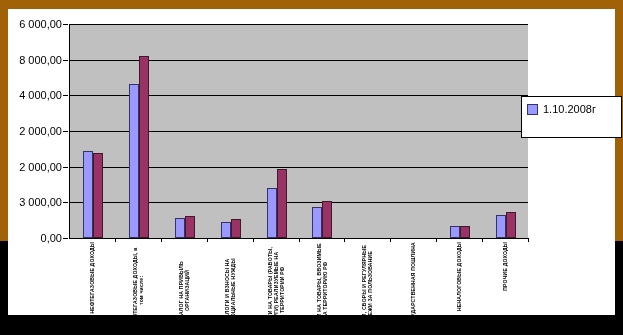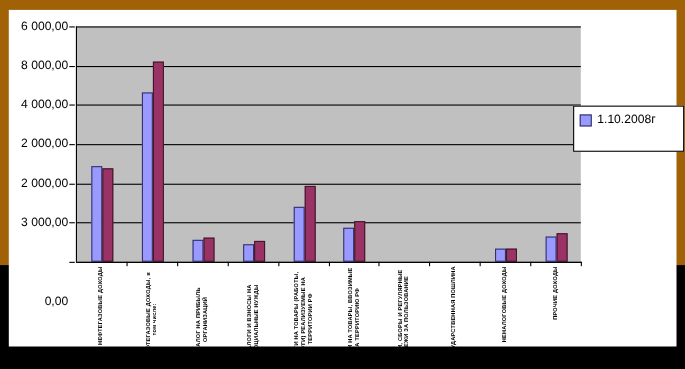--- a/index.html
+++ b/index.html
@@ -87,21 +87,21 @@
         <div class="ytickwrap" style="top: 36px;">8 000,00</div>
         <div class="ymark" style="top: 36px;"></div>
         <div class="ytickwrap" style="top: 71px;">4 000,00</div>
         <div class="ymark" style="top: 71px;"></div>
         <div class="ytickwrap" style="top: 107px;">2 000,00</div>
         <div class="ymark" style="top: 107px;"></div>
         <div class="ytickwrap" style="top: 143px;">2 000,00</div>
         <div class="ymark" style="top: 143px;"></div>
         <div class="ytickwrap" style="top: 178px;">3 000,00</div>
         <div class="ymark" style="top: 178px;"></div>
-        <div class="ytickwrap" style="top: 214px; margin-top: 36px;">0,00</div>
+        <div class="ytickwrap" style="top: 214px;">0,00</div>
         <div class="ymark" style="top: 214px;"></div>
       </div>
 
     <div id="plot">
         <div class="gridline" style="top: 35px;"></div>
         <div class="gridline" style="top: 70px;"></div>
         <div class="gridline" style="top: 106px;"></div>
         <div class="gridline" style="top: 142px;"></div>
         <div class="gridline" style="top: 177px;"></div>
         <div class="gridline" style="top: 213px;"></div>

